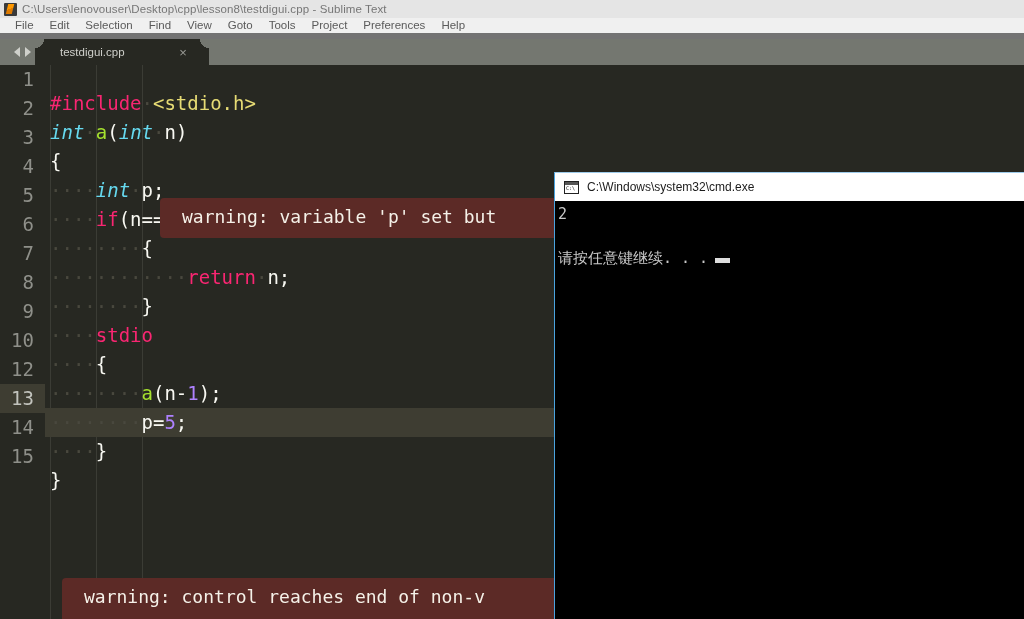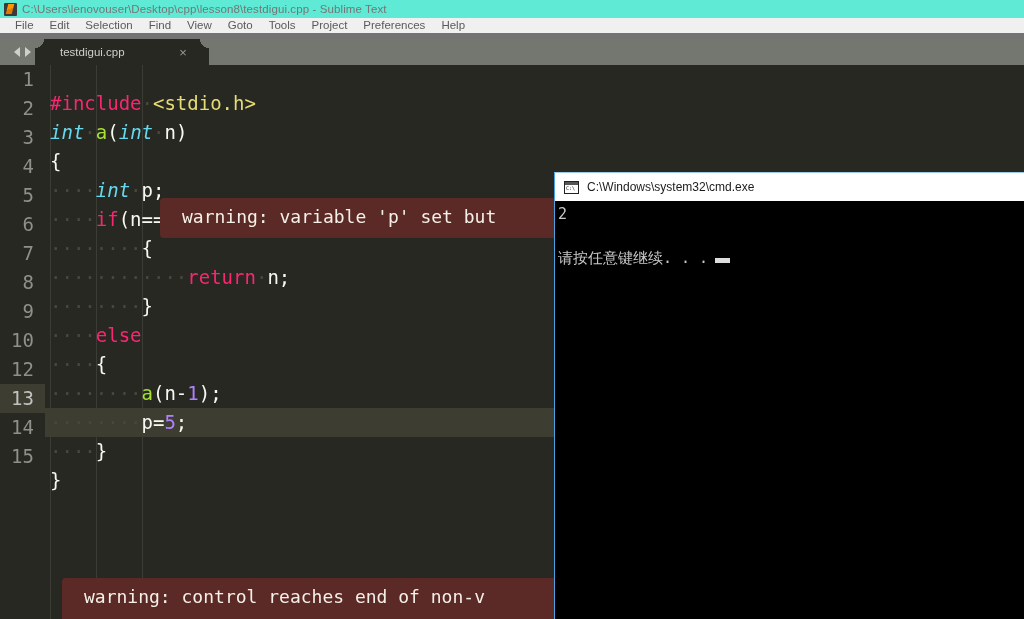--- a/index.html
+++ b/index.html
@@ -7,21 +7,21 @@
     width:1024px;height:619px;overflow:hidden;position:relative;
     background:#272822;
     font-family:"Liberation Sans", sans-serif;
     -webkit-font-smoothing:antialiased;
   }
 
   
   #sublime-window{position:absolute;left:0;top:0;width:1024px;height:619px;background:#272822;}
 
   .titlebar{
-    height:18px;background:#5eead4;display:flex;align-items:center;
+    height:18px;background:#e5e5e5;display:flex;align-items:center;
     padding-left:4px;box-sizing:border-box;
   }
   .st-icon{
     width:13px;height:13px;margin-right:5px;position:relative;flex:none;
     background:#3a3a3a;border-radius:1px;overflow:hidden;
   }
   .st-icon::before{
     content:"";position:absolute;left:3px;top:1.5px;width:6px;height:10px;
     background:linear-gradient(160deg,#ff9800 0 48%,#e07b00 48% 100%);
     transform:skewX(-14deg);
@@ -210,21 +210,21 @@
         <div class="code-row">
           <div class="gutter">7</div>
           <div class="code"><span class="dot">············</span><span class="kw">return</span><span class="dot">·</span><span class="pl">n;</span></div>
         </div>
         <div class="code-row">
           <div class="gutter">8</div>
           <div class="code"><span class="dot">········</span><span class="pl">}</span></div>
         </div>
         <div class="code-row">
           <div class="gutter">9</div>
-          <div class="code"><span class="dot">····</span><span class="kw">else</span></div>
+          <div class="code"><span class="dot">····</span><span class="kw">stdio</span></div>
         </div>
         <div class="code-row">
           <div class="gutter">10</div>
           <div class="code"><span class="dot">····</span><span class="pl">{</span></div>
         </div>
         <div class="code-row">
           <div class="gutter">12</div>
           <div class="code"><span class="dot">········</span><span class="fn">a</span><span class="pl">(n-</span><span class="num">1</span><span class="pl">);</span></div>
         </div>
         <div class="code-row active">

